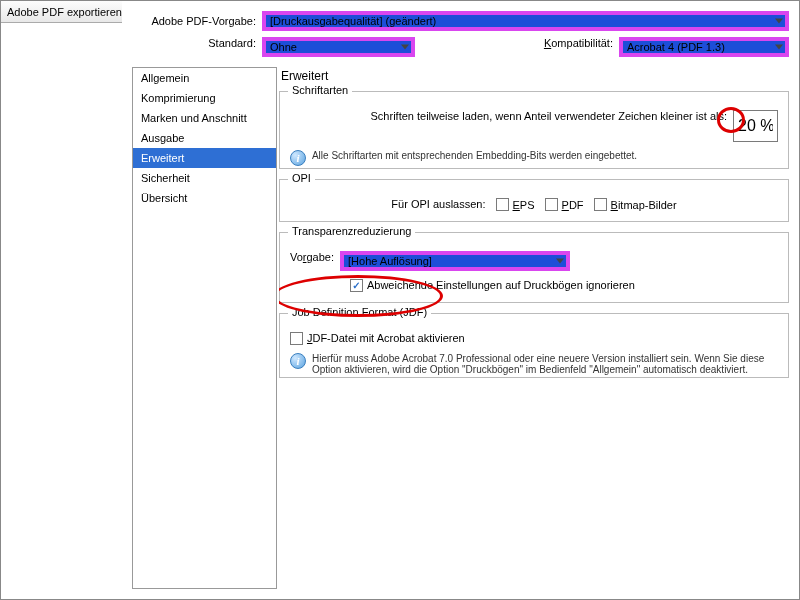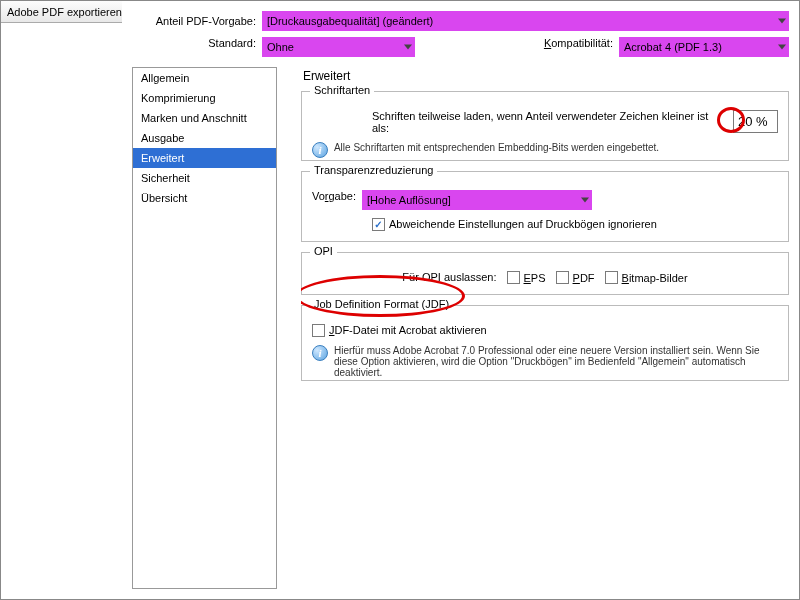--- a/index.html
+++ b/index.html
@@ -37,22 +37,22 @@
   .toprow2 {
     display: flex; align-items: flex-start;
     margin-bottom: 10px;
   }
   .lbl-right {
     width: 130px;
     text-align: right;
     padding-right: 6px;
   }
   .dropdown {
-    border: 1px solid #d946ef;
-    background: #d946ef;
+    border: 4px solid #d946ef;
+    background: #1d4ed8;
     height: 20px;
     display: flex; align-items: center;
     padding: 0 4px;
     position: relative;
   }
   .dropdown .arrow {
     position: absolute; right: 2px; top: 50%;
     transform: translateY(-50%);
     width: 0; height: 0;
     border-left: 4px solid transparent;
@@ -60,21 +60,21 @@
     border-top: 5px solid #444;
   }
   .dd-full { flex: 1; }
   .dd-sm { width: 153px; }
   .dd-med { width: 170px; }
   .dd-transp { width: 230px; }
 
   .mainrow {
     display: flex;
     flex: 1;
-    gap: 24px;
+    gap: 2px;
   }
   .sidebar {
     width: 145px;
     border: 1px solid #999;
     background: #fff;
     padding: 0;
   }
   .sidebar-item {
     padding: 4px 8px;
     cursor: default;
@@ -121,23 +121,23 @@
     border-radius: 50%;
     background: radial-gradient(circle at 30% 30%, #cfe8ff, #5ba3e0);
     border: 1px solid #3a7fbf;
     display: flex; align-items: center; justify-content: center;
     color: #fff; font-weight: bold; font-style: italic;
     font-family: Georgia, serif;
     font-size: 11px;
   }
   .textinput {
     border: 1px solid #7a7a7a;
-    height: 23px;
+    height: 32px;
     padding: 0 4px;
-    font-size: 13px;
+    font-size: 16px;
   }
   .checkbox {
     width: 13px; height: 13px;
     border: 1px solid #7a7a7a;
     background: #fff;
     display: inline-flex; align-items: center; justify-content: center;
     margin-right: 4px;
     font-size: 10px; line-height: 1;
   }
   .checkbox.checked::after {
@@ -159,21 +159,21 @@
 
 <div class="window">
 
   <div class="titlebar">
     <span>Adobe PDF exportieren</span>
   </div>
 
   <div class="content">
 
     <div class="toprow">
-      <div class="lbl-right">Anteil PDF-Vorgabe:</div>
+      <div class="lbl-right">Adobe PDF-Vorgabe:</div>
       <div class="dropdown dd-full">
         <span>[Druckausgabequalität] (geändert)</span>
         <span class="arrow"></span>
       </div>
     </div>
 
     <div class="toprow2">
       <div class="lbl-right">Standard:</div>
       <div class="dropdown dd-sm">
         <span>Ohne</span>
@@ -210,37 +210,20 @@
             <span style="margin-right:6px;">Schriften teilweise laden, wenn Anteil verwendeter Zeichen kleiner ist als:</span>
             <input class="textinput" style="width: 45px; text-align: left;" value="20 %">
           </div>
           <div class="hint">
             <div class="info-icon">i</div>
             <span>Alle Schriftarten mit entsprechenden Embedding-Bits werden eingebettet.</span>
           </div>
         </div>
 
         <div class="group">
-          <div class="group-title">Transparenzreduzierung</div>
-          <div class="row">
-            <span style="margin-right:6px;">
-              <span>Vo</span><span class="underline-letter">r</span><span>gabe:</span>
-            </span>
-            <div class="dropdown dd-transp">
-              <span>[Hohe Auflösung]</span>
-              <span class="arrow"></span>
-            </div>
-          </div>
-          <div class="row" style="padding-left:60px;">
-            <span class="checkbox checked"></span>
-            <span>Abweichende Einstellungen auf Druckbögen ignorieren</span>
-          </div>
-        </div>
-
-        <div class="group">
           <div class="group-title">OPI</div>
           <div class="row" style="justify-content:center;gap:10px;">
             <span>Für OPI auslassen:</span>
             <span style="display:flex;align-items:center;">
               <span class="checkbox"></span>
               <span class="underline-letter">E</span>
                 <span>PS</span>
             </span>
             <span style="display:flex;align-items:center;">
               <span class="checkbox"></span>
@@ -249,20 +232,37 @@
             </span>
             <span style="display:flex;align-items:center;">
               <span class="checkbox"></span>
               <span class="underline-letter">B</span>
                 <span>itmap-Bilder</span>
             </span>
           </div>
         </div>
 
         <div class="group">
+          <div class="group-title">Transparenzreduzierung</div>
+          <div class="row">
+            <span style="margin-right:6px;">
+              <span>Vo</span><span class="underline-letter">r</span><span>gabe:</span>
+            </span>
+            <div class="dropdown dd-transp">
+              <span>[Hohe Auflösung]</span>
+              <span class="arrow"></span>
+            </div>
+          </div>
+          <div class="row" style="padding-left:60px;">
+            <span class="checkbox checked"></span>
+            <span>Abweichende Einstellungen auf Druckbögen ignorieren</span>
+          </div>
+        </div>
+
+        <div class="group">
           <div class="group-title">Job Definition Format (JDF)</div>
           <div class="row">
             <span class="checkbox"></span>
             <span>
               <span class="underline-letter">J</span><span>DF-Datei mit Acrobat aktivieren</span>
             </span>
           </div>
           <div class="hint">
             <div class="info-icon">i</div>
             <span>Hierfür muss Adobe Acrobat 7.0 Professional oder eine neuere Version installiert sein. Wenn Sie diese Option aktivieren, wird die Option "Druckbögen" im Bedienfeld "Allgemein" automatisch deaktiviert.</span>

